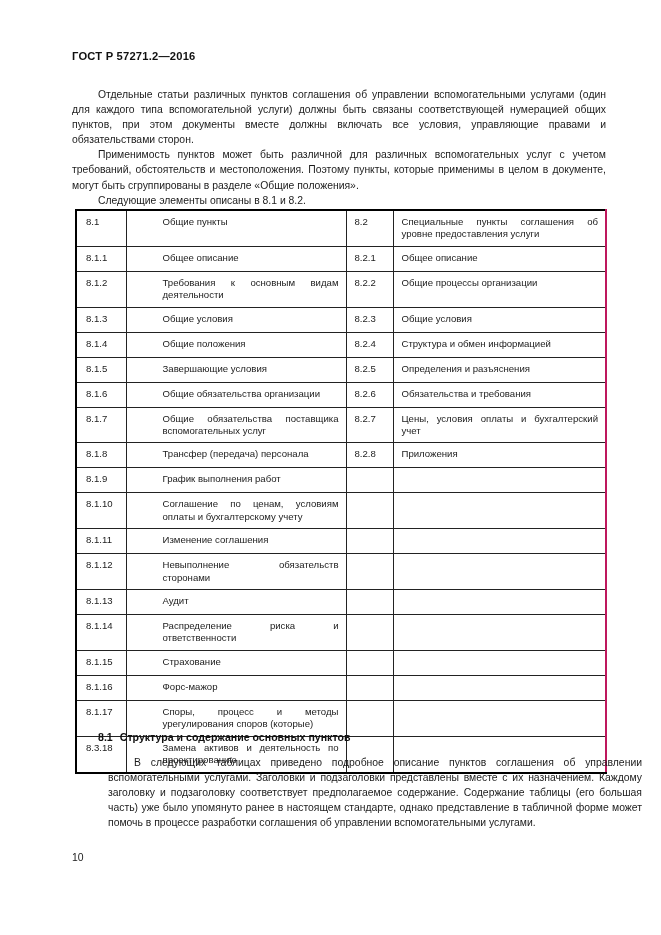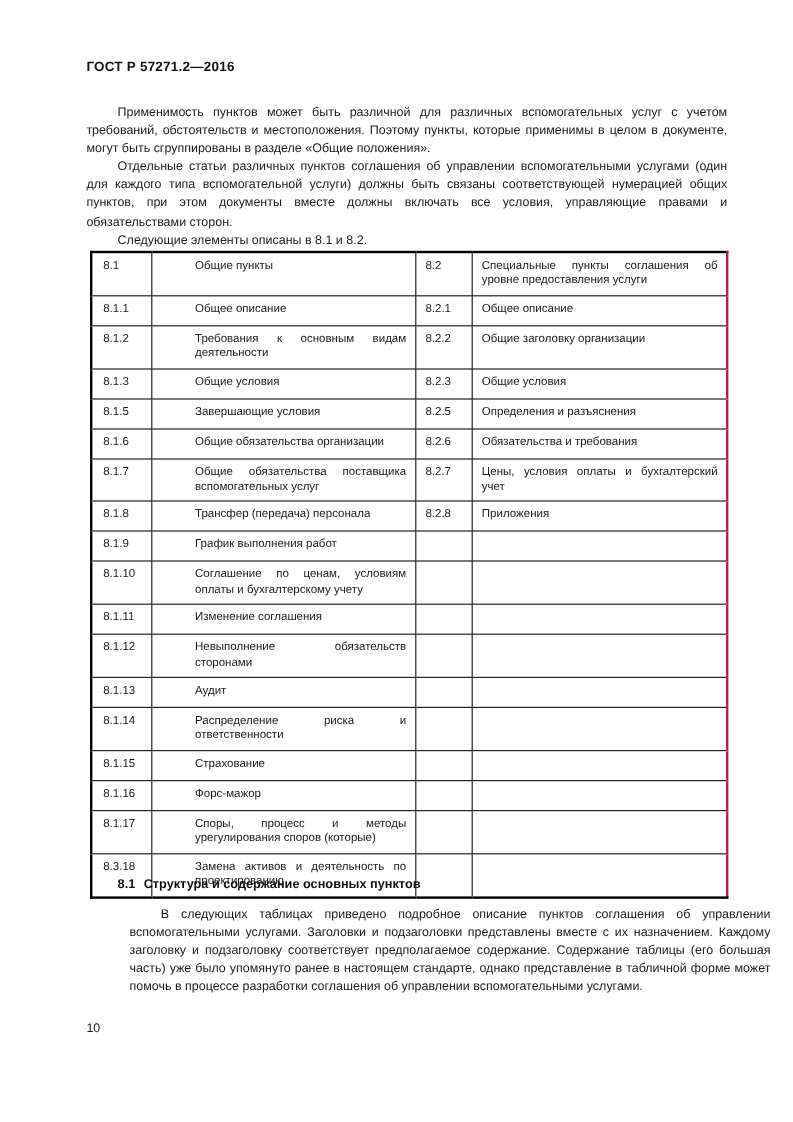--- a/index.html
+++ b/index.html
@@ -134,22 +134,22 @@
   }
 </style>
 </head>
 <body>
 
 <div class="page">
 
   <div class="doc-header">ГОСТ Р 57271.2—2016</div>
 
   <div class="content">
+    <p class="body">Отдельные статьи различных пунктов соглашения об управлении вспомогательными услугами (один для каждого типа вспомогательной услуги) должны быть связаны соответствующей нумерацией общих пунктов, при этом документы вместе должны включать все условия, управляющие правами и обязательствами сторон.</p>
     <p class="body">Применимость пунктов может быть различной для различных вспомогательных услуг с учетом требований, обстоятельств и местоположения. Поэтому пункты, которые применимы в целом в документе, могут быть сгруппированы в разделе «Общие положения».</p>
-    <p class="body">Отдельные статьи различных пунктов соглашения об управлении вспомогательными услугами (один для каждого типа вспомогательной услуги) должны быть связаны соответствующей нумерацией общих пунктов, при этом документы вместе должны включать все условия, управляющие правами и обязательствами сторон.</p>
     <p class="body">Следующие элементы описаны в 8.1 и 8.2.</p>
   </div>
 
   <div class="tbl-wrap">
     <table class="grid">
       <colgroup>
         <col class="c1">
           <col class="c2">
           <col class="c3">
           <col class="c4">
@@ -164,29 +164,35 @@
           <tr>
             <td class="col-num1">8.1.1</td>
             <td class="col-txt1 justify">Общее описание</td>
             <td class="col-num2">8.2.1</td>
             <td class="col-txt2 justify">Общее описание</td>
           </tr>
           <tr>
             <td class="col-num1">8.1.2</td>
             <td class="col-txt1 justify">Требования к основным видам деятельности</td>
             <td class="col-num2">8.2.2</td>
-            <td class="col-txt2 justify">Общие заголовку организации</td>
+            <td class="col-txt2 justify">Общие процессы организации</td>
           </tr>
           <tr>
             <td class="col-num1">8.1.3</td>
             <td class="col-txt1 justify">Общие условия</td>
             <td class="col-num2">8.2.3</td>
             <td class="col-txt2 justify">Общие условия</td>
           </tr>
           <tr>
+            <td class="col-num1">8.1.4</td>
+            <td class="col-txt1 justify">Общие положения</td>
+            <td class="col-num2">8.2.4</td>
+            <td class="col-txt2 justify">Структура и обмен информацией</td>
+          </tr>
+          <tr>
             <td class="col-num1">8.1.5</td>
             <td class="col-txt1 justify">Завершающие условия</td>
             <td class="col-num2">8.2.5</td>
             <td class="col-txt2 justify">Определения и разъяснения</td>
           </tr>
           <tr>
             <td class="col-num1">8.1.6</td>
             <td class="col-txt1 justify">Общие обязательства организации</td>
             <td class="col-num2">8.2.6</td>
             <td class="col-txt2 justify">Обязательства и требования</td>

